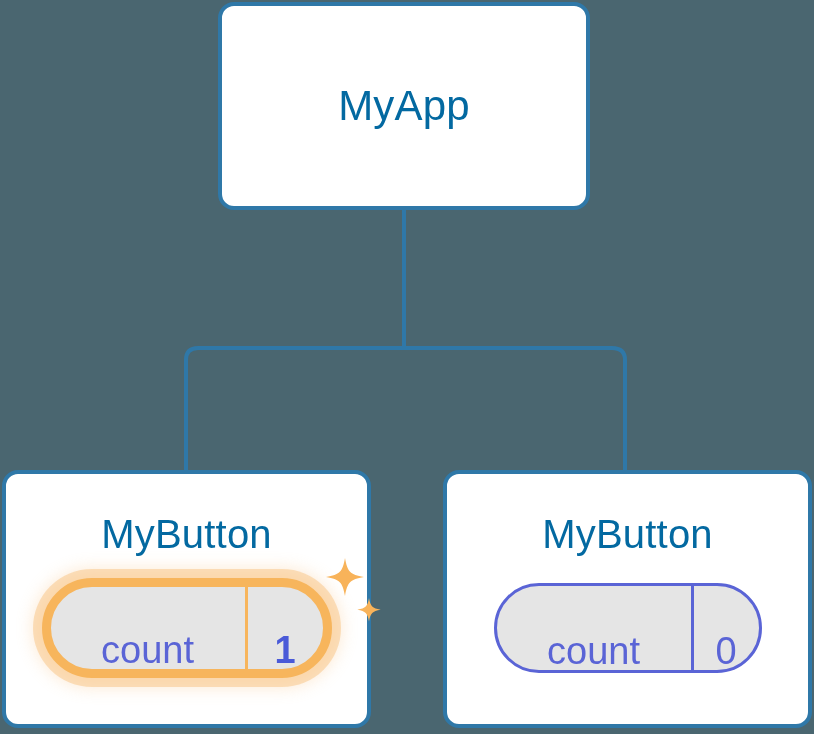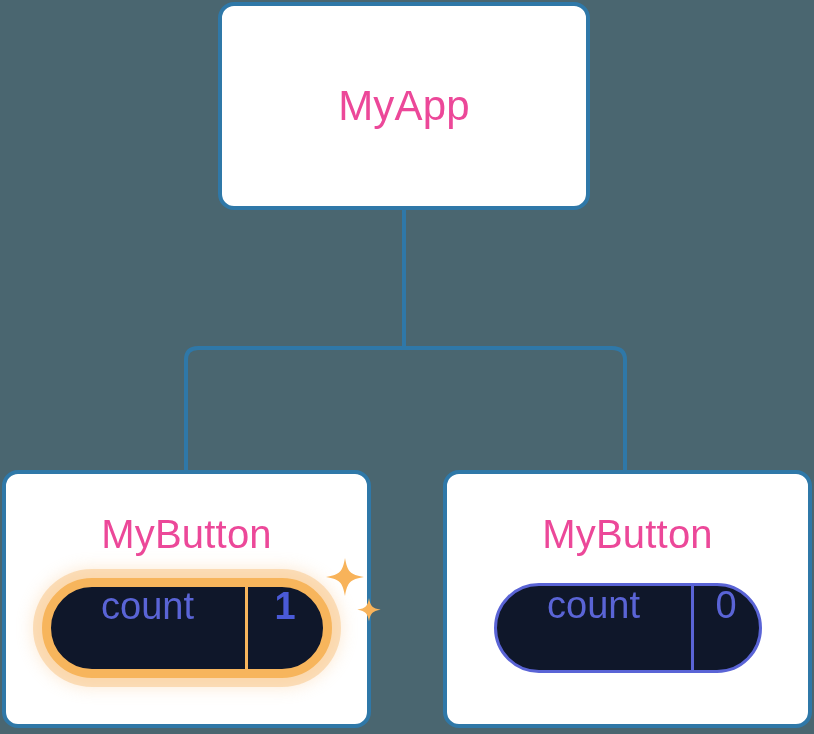--- a/index.html
+++ b/index.html
@@ -60,21 +60,21 @@
 
   #card-child-right {
     left: 443px;
     top: 470px;
     width: 369px;
     height: 258px;
     padding-top: 40px;
   }
 
   .card-title {
-    color: #ec4899;
+    color: #0369a1;
     font-size: 40px;
     font-weight: 400;
     letter-spacing: 0.2px;
     line-height: 1;
     user-select: none;
   }
 
   #card-root .card-title {
     font-size: 42px;
   }
@@ -87,22 +87,22 @@
     height: 96px;
     display: flex;
     align-items: center;
     justify-content: center;
   }
 
   .pill {
     position: relative;
     box-sizing: border-box;
     display: flex;
-    align-items: flex-start;
-    background: #0f172a;
+    align-items: flex-end;
+    background: #e5e5e5;
     border-radius: 999px;
     overflow: hidden;
   }
 
   
   .pill.plain {
     width: 268px;
     height: 90px;
     border: 3px solid #5a64d6;
   }

